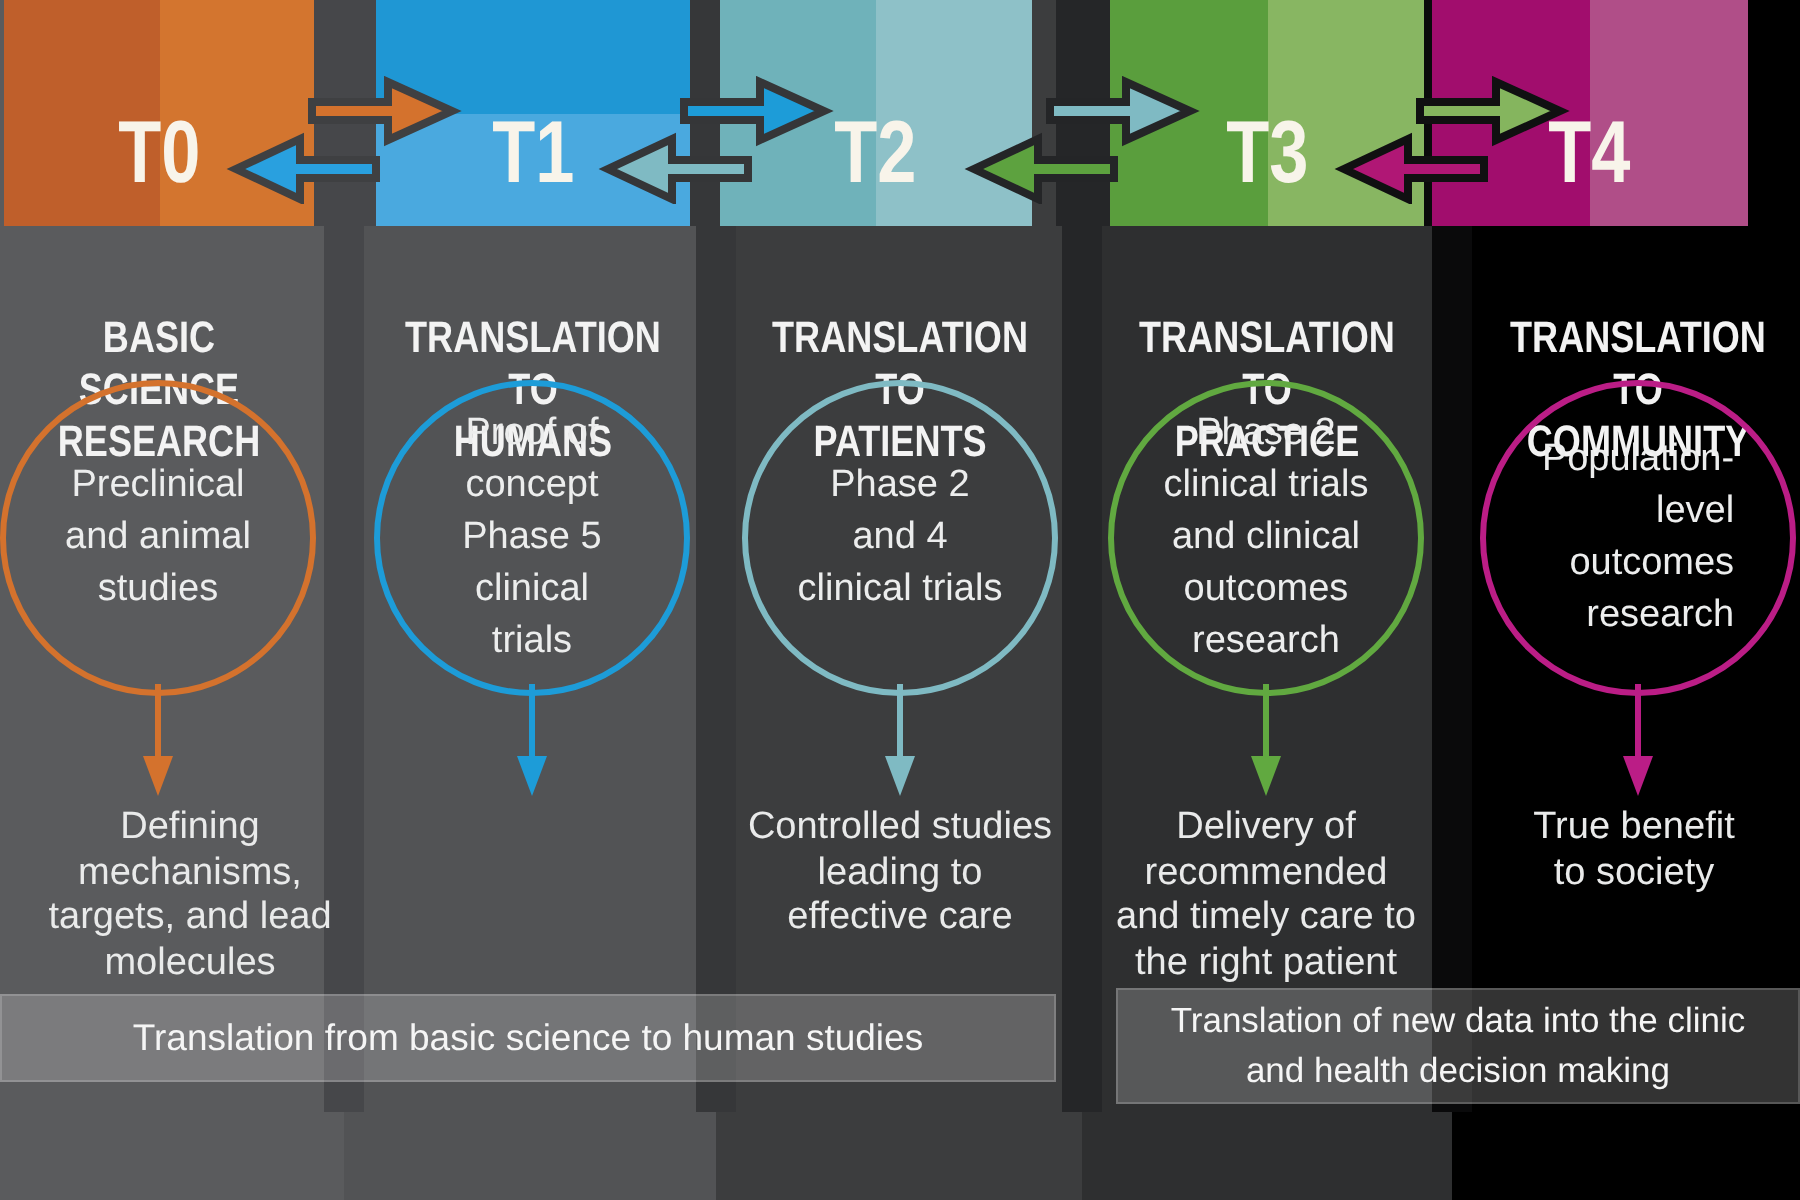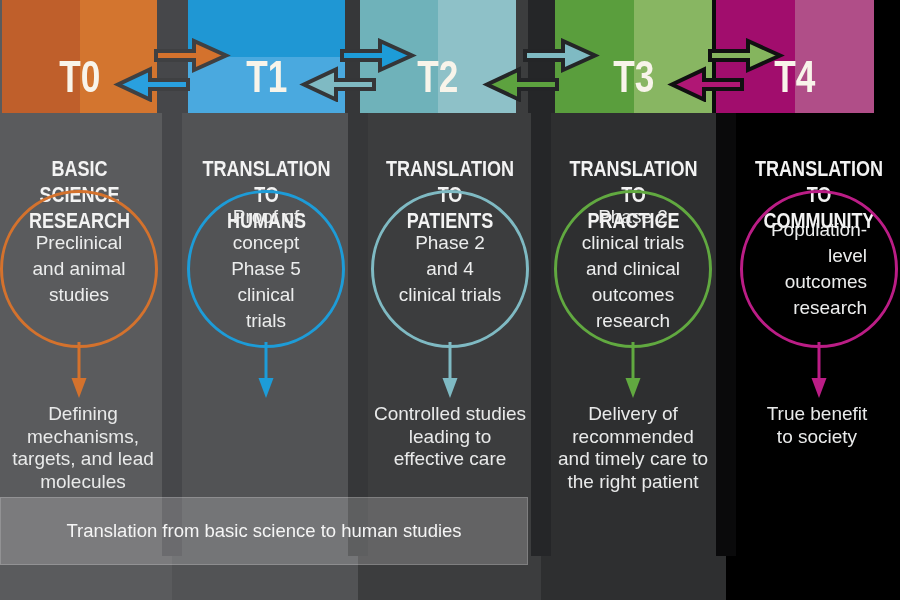--- a/index.html
+++ b/index.html
@@ -174,31 +174,35 @@
   </svg>
   <svg class="down-arrow" style="left:622px;" width="22" height="58" viewBox="0 0 22 58">
     <line x1="11" y1="0" x2="11" y2="38" stroke-width="3" stroke="#61a940"></line>
     <polygon points="3.5,36 18.5,36 11,56" fill="#61a940"></polygon>
   </svg>
   <svg class="down-arrow" style="left:808px;" width="22" height="58" viewBox="0 0 22 58">
     <line x1="11" y1="0" x2="11" y2="38" stroke-width="3" stroke="#bb1d86"></line>
     <polygon points="3.5,36 18.5,36 11,56" fill="#bb1d86"></polygon>
   </svg>
 
-  <div class="outcome" style="left:4px;width:158px;">Defining
+  <div class="outcome" style="left:16px;width:158px;">Defining
 mechanisms,
 targets, and lead
 molecules</div>
   <div class="outcome" style="left:362px;width:176px;">Controlled studies
 leading to
 effective care</div>
   <div class="outcome" style="left:545px;width:176px;">Delivery of
 recommended
 and timely care to
 the right patient</div>
   <div class="outcome" style="left:732px;width:170px;">True benefit
 to society</div>
 
-  <div class="bridge one" style="left:0;top:497px;width:528px;height:68px;">
+  <div class="bridge one" style="left:0;top:497px;width:528px;height:44px;">
     <span>Translation from basic science to human studies</span>
   </div>
+  <div class="bridge two" style="left:558px;top:494px;width:342px;height:58px;">
+    <span>Translation of new data into the clinic
+and health decision making</span>
+  </div>
 
 </div>
 
 </body></html>

